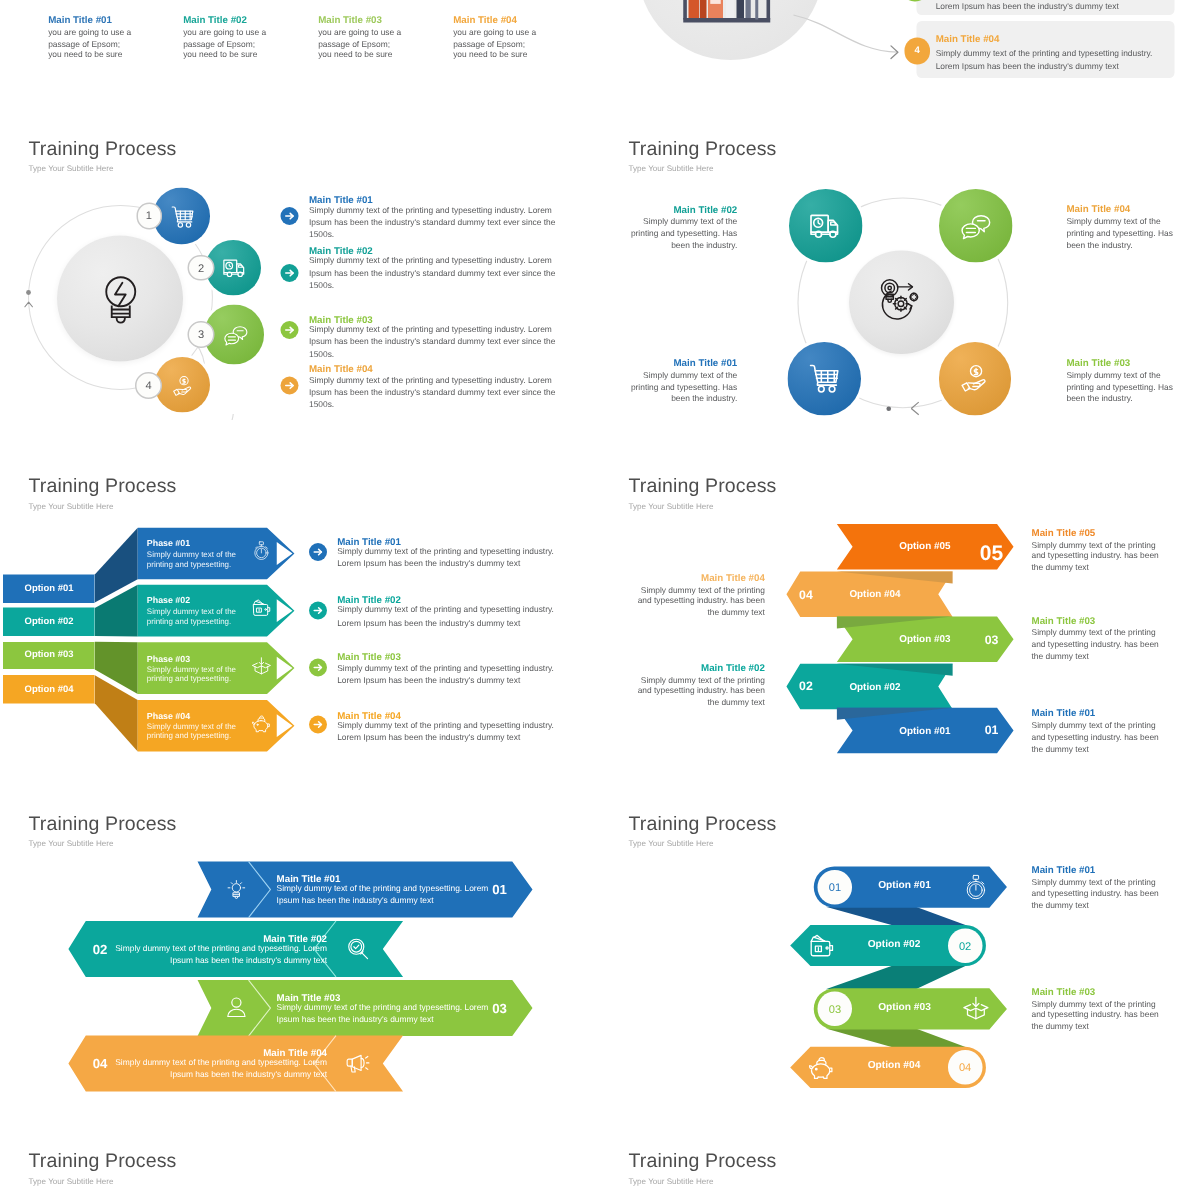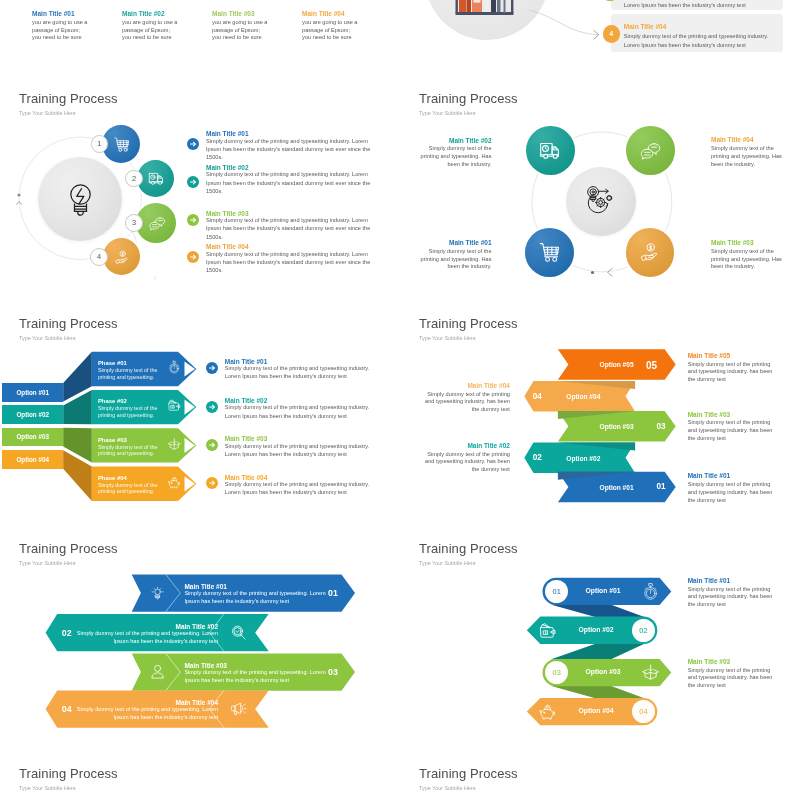--- a/index.html
+++ b/index.html
@@ -458,21 +458,21 @@
   <path d="M133.5 157.5 H235.1 L225.5 172.7 L235.1 187.9 H133.5 L124.3 172.7 Z" fill="#0ba79c"></path>
   <path d="M157.9 186.8 H264.7 L275.7 202 L264.7 217.2 H157.9 L168.4 202 Z" fill="#1f70b8"></path>
 </svg>
 <svg width="400" height="225" style="position:absolute;left:0;top:0;" viewBox="0 0 400 225">
   <path d="M157.9 96 H235.1 L235.1 104 Z" fill="#d79a48"></path>
   <path d="M157.9 126 H235.1 L157.9 134 Z" fill="#79a93f"></path>
   <path d="M157.9 157.5 H235.1 L235.1 165.5 Z" fill="#0f8e86"></path>
   <path d="M157.9 186.8 H235.1 L157.9 194.8 Z" fill="#2a679b"></path>
 </svg>
 <div style="position:absolute;left:166.6px;top:76.4px;width:100px;text-align:center;font-size:6.6px;font-weight:bold;color:#fff;">Option #05</div>
-<div style="position:absolute;left:246px;top:74.9px;width:30px;font-size:10px;font-weight:bold;color:#fff;">05</div>
+<div style="position:absolute;left:246px;top:74.9px;width:30px;text-align:center;font-size:14px;font-weight:bold;color:#fff;">05</div>
 <div style="position:absolute;left:133.3px;top:108.1px;width:100px;text-align:center;font-size:6.6px;font-weight:bold;color:#fff;">Option #04</div>
 <div style="position:absolute;left:122.3px;top:106.6px;width:30px;text-align:center;font-size:8.2px;font-weight:bold;color:#fff;">04</div>
 <div style="position:absolute;left:166.6px;top:138.1px;width:100px;text-align:center;font-size:6.6px;font-weight:bold;color:#fff;">Option #03</div>
 <div style="position:absolute;left:246px;top:136.6px;width:30px;text-align:center;font-size:8.2px;font-weight:bold;color:#fff;">03</div>
 <div style="position:absolute;left:133.3px;top:169.6px;width:100px;text-align:center;font-size:6.6px;font-weight:bold;color:#fff;">Option #02</div>
 <div style="position:absolute;left:122.3px;top:168.1px;width:30px;text-align:center;font-size:8.2px;font-weight:bold;color:#fff;">02</div>
 <div style="position:absolute;left:166.6px;top:198.9px;width:100px;text-align:center;font-size:6.6px;font-weight:bold;color:#fff;">Option #01</div>
 <div style="position:absolute;left:246px;top:197.4px;width:30px;text-align:center;font-size:8.2px;font-weight:bold;color:#fff;">01</div>
 <div style="position:absolute;left:287.7px;top:66.9px;width:85px;text-align:left;">
   <div style="font-size:6.5px;font-weight:bold;color:#ef8a2a;line-height:7.8px;white-space:nowrap;">Main Title #05</div>

